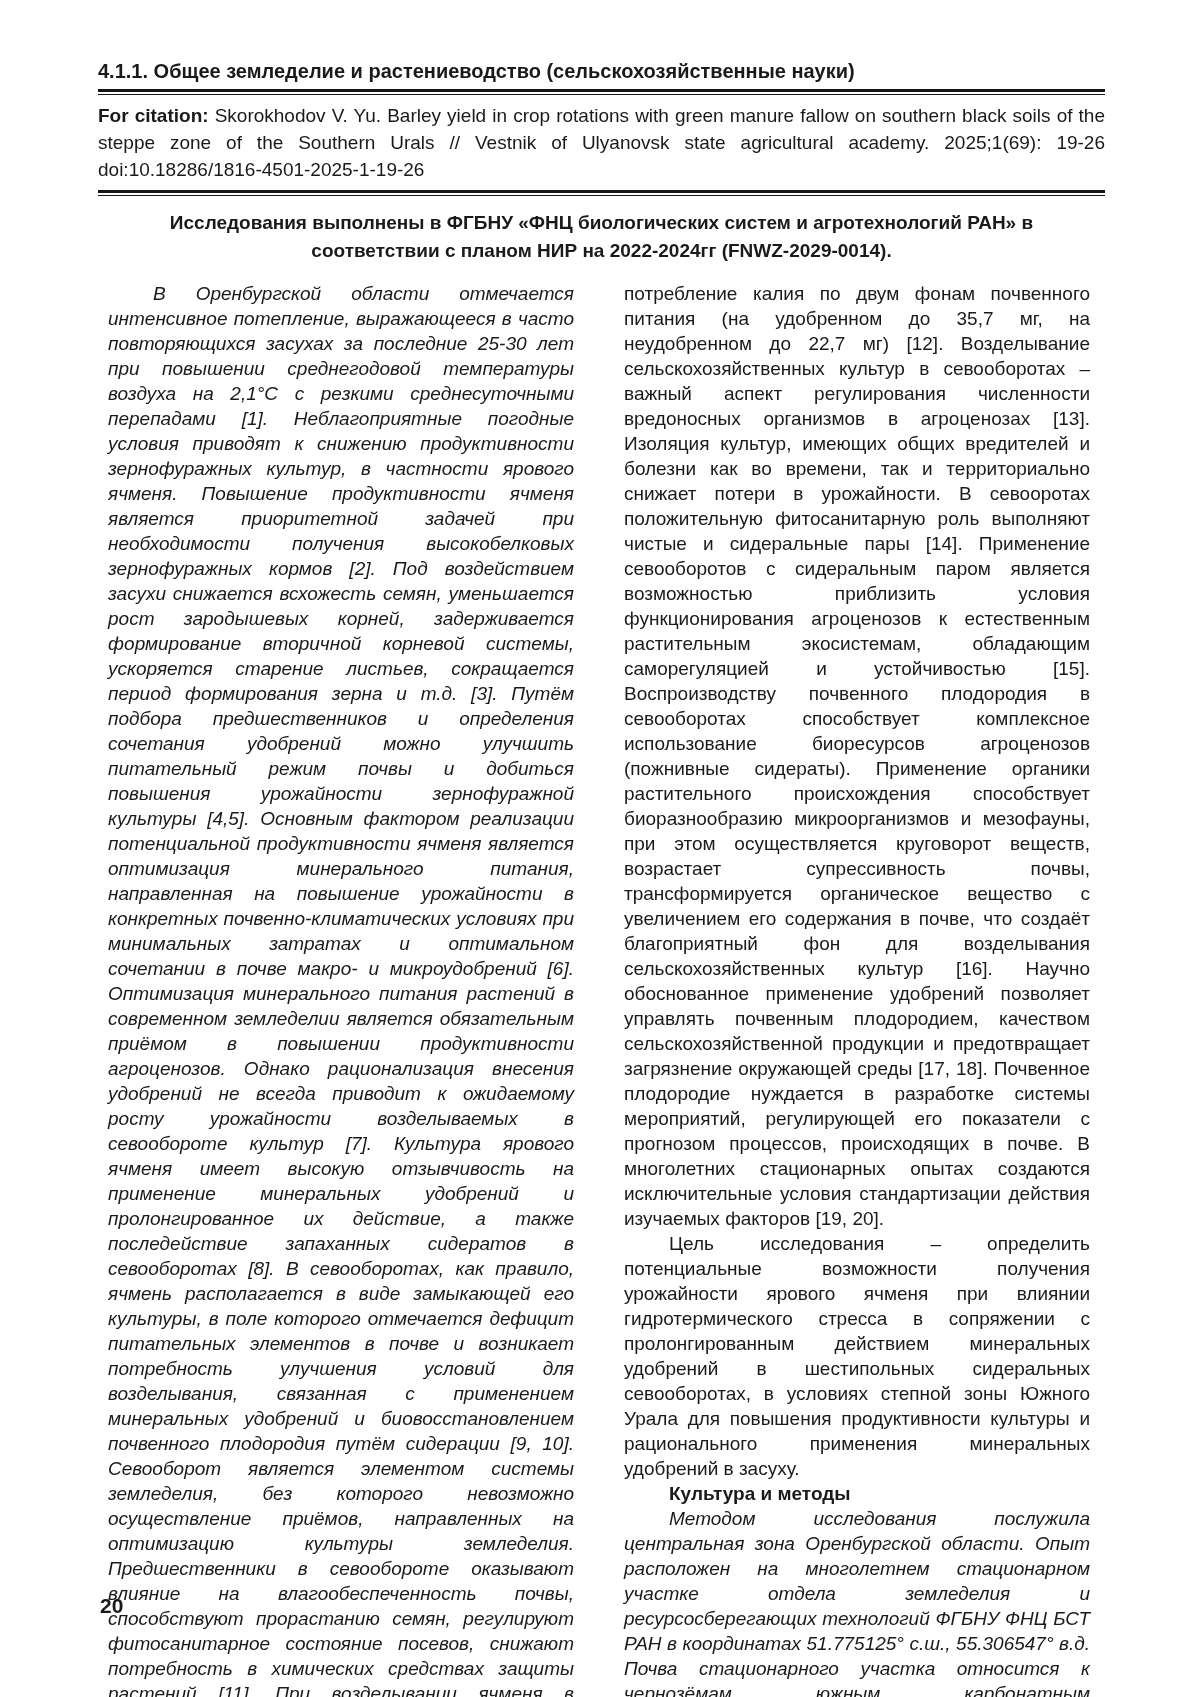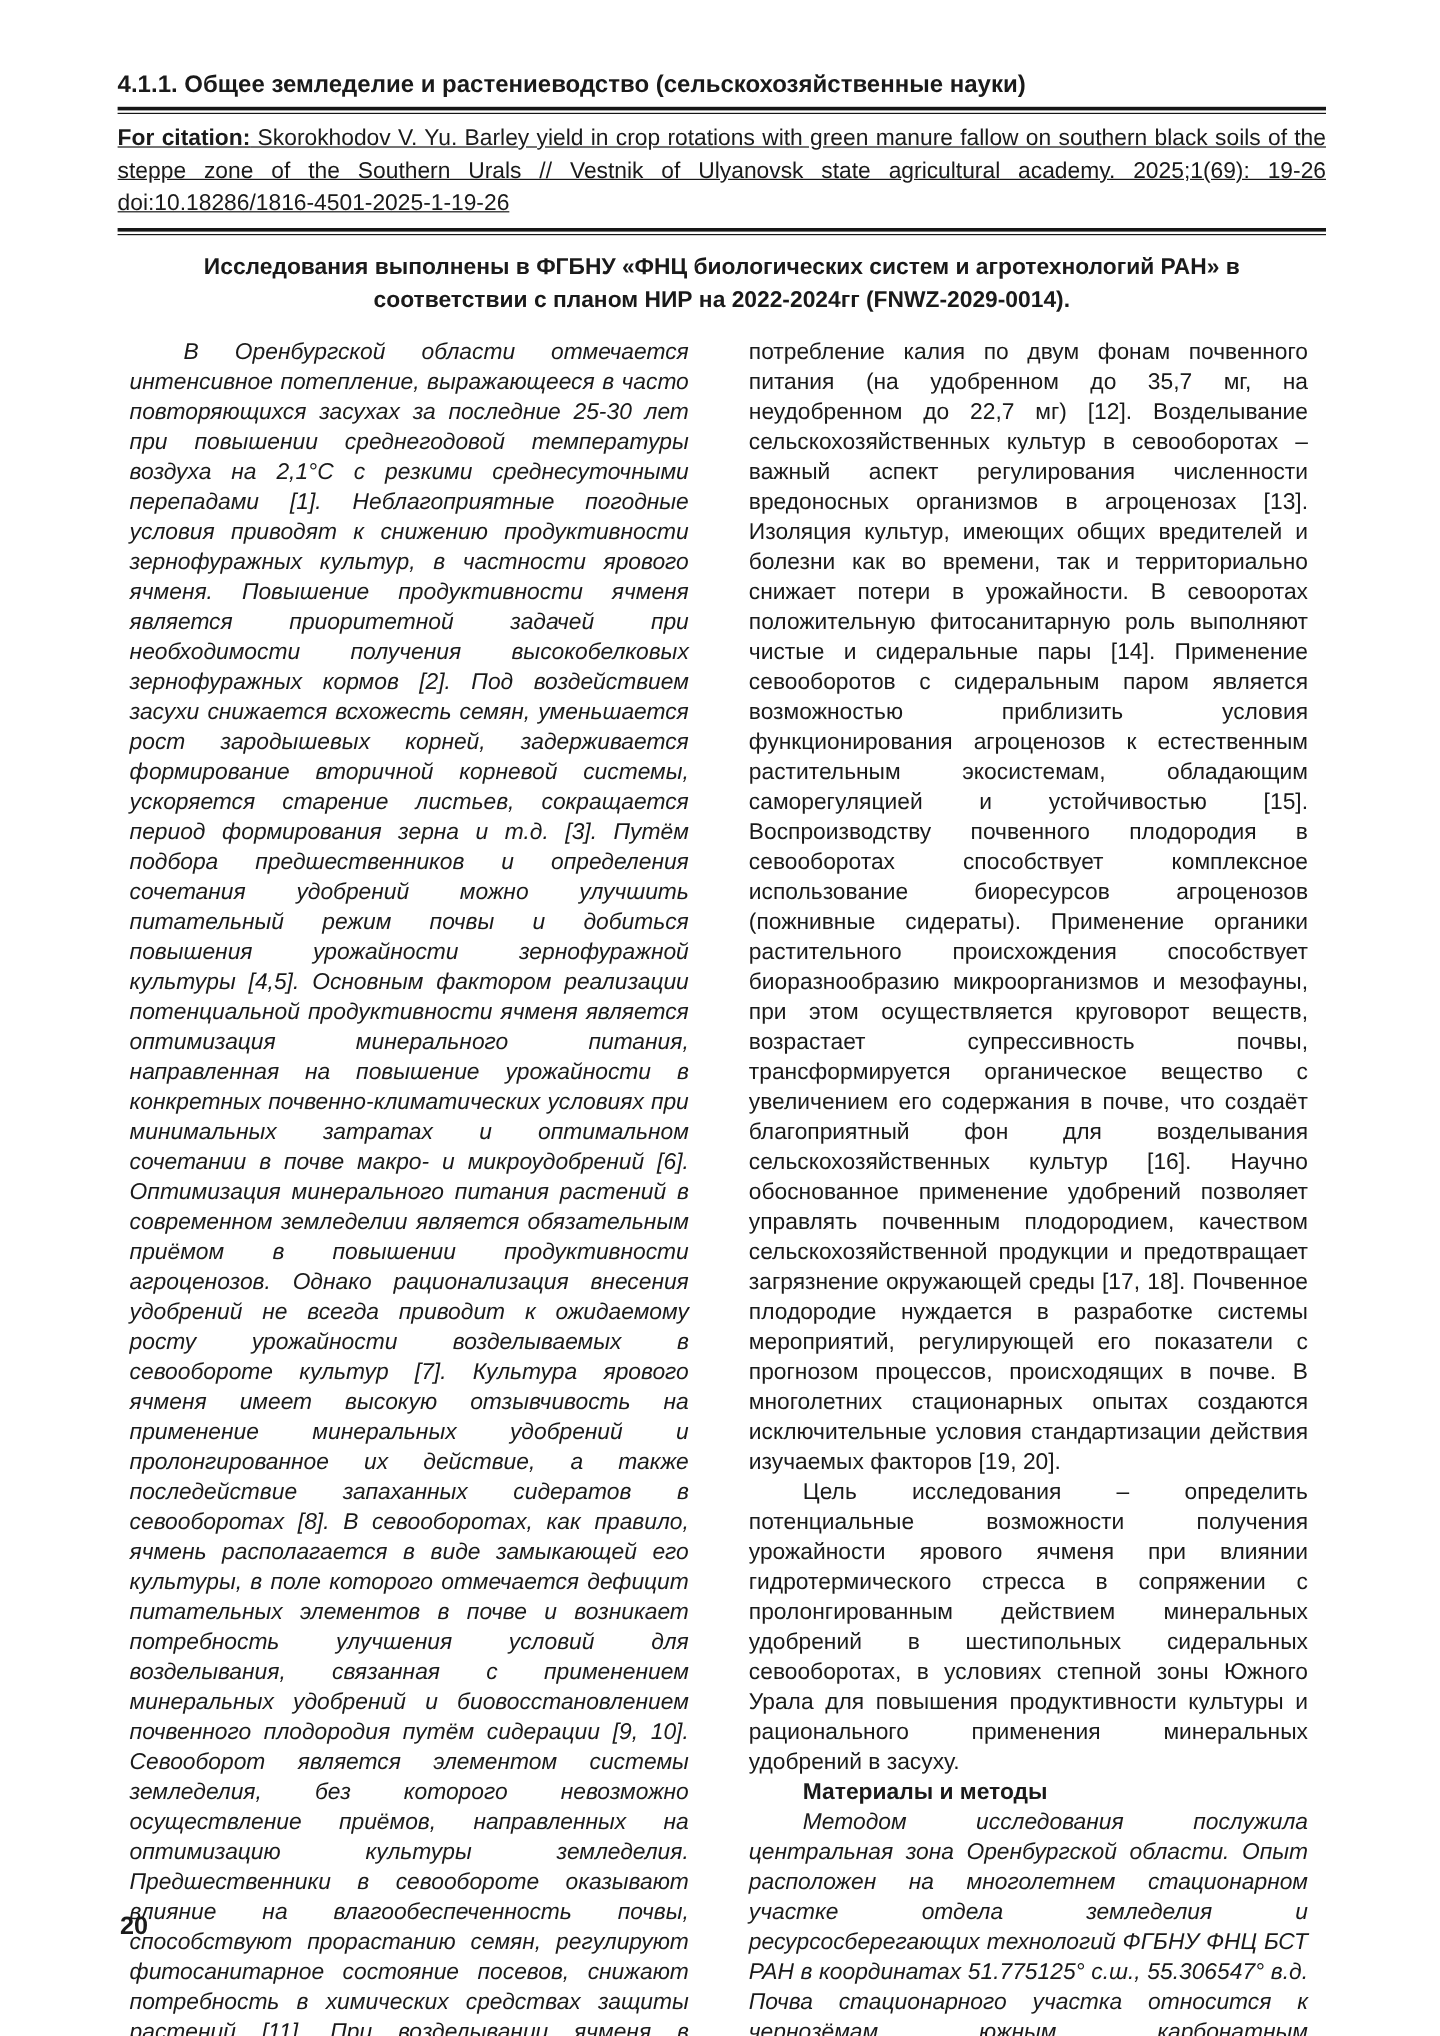--- a/index.html
+++ b/index.html
@@ -28,21 +28,20 @@
   .rule {
     height: 2px;
     border-top: 3px solid #161616;
     border-bottom: 1px solid #161616;
   }
   .citation {
     font-size: 19px;
     line-height: 27px;
     text-align: justify;
     margin: 7px 0 7px 0;
-    text-decoration: underline;
   }
   .citation .citation-label {
     font-weight: bold;
   }
   .funding-note {
     font-size: 19px;
     line-height: 28px;
     font-weight: bold;
     text-align: center;
     margin: 13px 12px 16px 12px;
@@ -100,21 +99,21 @@
 
   <div class="columns">
 
     <div class="col">
       <p class="indent stretch-last">В Оренбургской области отмечается интенсивное потепление, выражающееся в часто повторяющихся засухах за последние 25-30 лет при повышении среднегодовой температуры воздуха на 2,1°С с резкими среднесуточными перепадами [1]. Неблагоприятные погодные условия приводят к снижению продуктивности зернофуражных культур, в частности ярового ячменя. Повышение продуктивности ячменя является приоритетной задачей при необходимости получения высокобелковых зернофуражных кормов [2]. Под воздействием засухи снижается всхожесть семян, уменьшается рост зародышевых корней, задерживается формирование вторичной корневой системы, ускоряется старение листьев, сокращается период формирования зерна и т.д. [3]. Путём подбора предшественников и определения сочетания удобрений можно улучшить питательный режим почвы и добиться повышения урожайности зернофуражной культуры [4,5]. Основным фактором реализации потенциальной продуктивности ячменя является оптимизация минерального питания, направленная на повышение урожайности в конкретных почвенно-климатических условиях при минимальных затратах и оптимальном сочетании в почве макро- и микроудобрений [6]. Оптимизация минерального питания растений в современном земледелии является обязательным приёмом в повышении продуктивности агроценозов. Однако рационализация внесения удобрений не всегда приводит к ожидаемому росту урожайности возделываемых в севообороте культур [7]. Культура ярового ячменя имеет высокую отзывчивость на применение минеральных удобрений и пролонгированное их действие, а также последействие запаханных сидератов в севооборотах [8]. В севооборотах, как правило, ячмень располагается в виде замыкающей его культуры, в поле которого отмечается дефицит питательных элементов в почве и возникает потребность улучшения условий для возделывания, связанная с применением минеральных удобрений и биовосстановлением почвенного плодородия путём сидерации [9, 10]. Севооборот является элементом системы земледелия, без которого невозможно осуществление приёмов, направленных на оптимизацию культуры земледелия. Предшественники в севообороте оказывают влияние на влагообеспеченность почвы, способствуют прорастанию семян, регулируют фитосанитарное состояние посевов, снижают потребность в химических средствах защиты растений [11]. При возделывании ячменя в севообороте в острозасушливые годы увеличивается</p>
     </div>
 
     <div class="col">
       <p>потребление калия по двум фонам почвенного питания (на удобренном до 35,7 мг, на неудобренном до 22,7 мг) [12]. Возделывание сельскохозяйственных культур в севооборотах – важный аспект регулирования численности вредоносных организмов в агроценозах [13]. Изоляция культур, имеющих общих вредителей и болезни как во времени, так и территориально снижает потери в урожайности. В севооротах положительную фитосанитарную роль выполняют чистые и сидеральные пары [14]. Применение севооборотов с сидеральным паром является возможностью приблизить условия функционирования агроценозов к естественным растительным экосистемам, обладающим саморегуляцией и устойчивостью [15]. Воспроизводству почвенного плодородия в севооборотах способствует комплексное использование биоресурсов агроценозов (пожнивные сидераты). Применение органики растительного происхождения способствует биоразнообразию микроорганизмов и мезофауны, при этом осуществляется круговорот веществ, возрастает супрессивность почвы, трансформируется органическое вещество с увеличением его содержания в почве, что создаёт благоприятный фон для возделывания сельскохозяйственных культур [16]. Научно обоснованное применение удобрений позволяет управлять почвенным плодородием, качеством сельскохозяйственной продукции и предотвращает загрязнение окружающей среды [17, 18]. Почвенное плодородие нуждается в разработке системы мероприятий, регулирующей его показатели с прогнозом процессов, происходящих в почве. В многолетних стационарных опытах создаются исключительные условия стандартизации действия изучаемых факторов [19, 20].</p>
       <p class="indent">Цель исследования – определить потенциальные возможности получения урожайности ярового ячменя при влиянии гидротермического стресса в сопряжении с пролонгированным действием минеральных удобрений в шестипольных сидеральных севооборотах, в условиях степной зоны Южного Урала для повышения продуктивности культуры и рационального применения минеральных удобрений в засуху.</p>
-      <p class="subheading">Материалы и методы</p>
+      <p class="subheading">Культура и методы</p>
       <p class="indent stretch-last">Методом исследования послужила центральная зона Оренбургской области. Опыт расположен на многолетнем стационарном участке отдела земледелия и ресурсосберегающих технологий ФГБНУ ФНЦ БСТ РАН в координатах 51.775125° с.ш., 55.306547° в.д. Почва стационарного участка относится к чернозёмам южным карбонатным</p>
     </div>
 
   </div>
 
   <div class="page-number">20</div>
 
 </div>
 
 </body></html>

